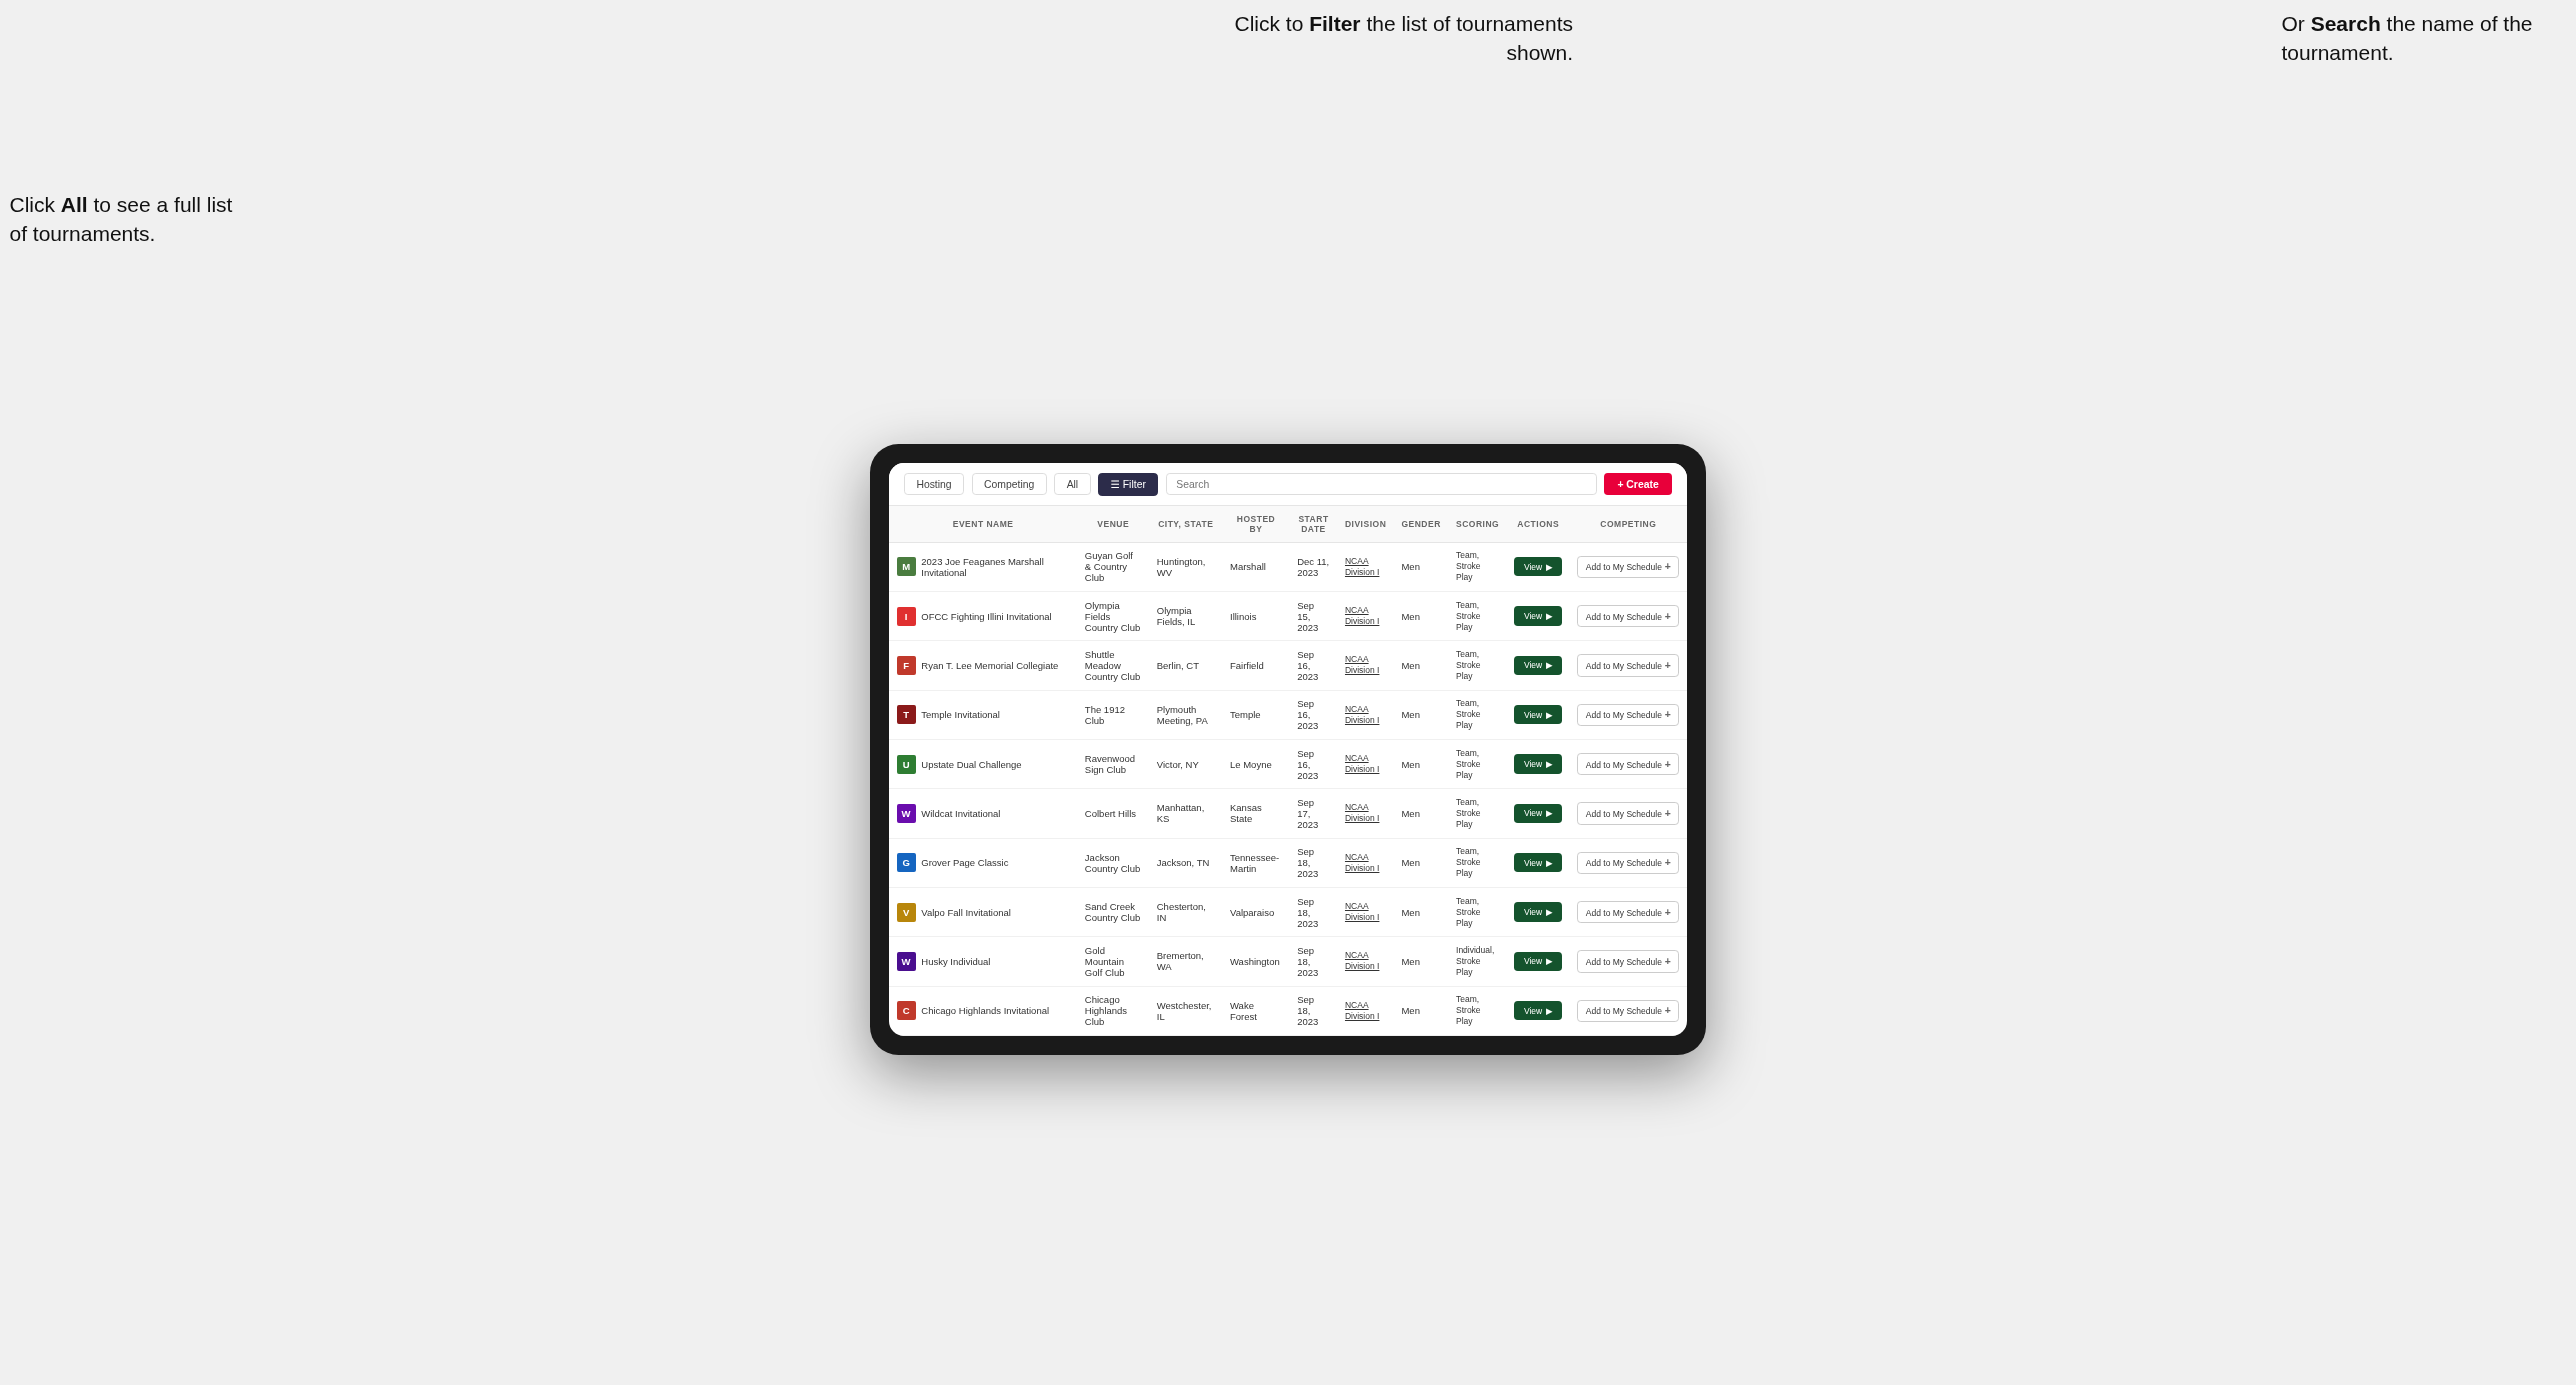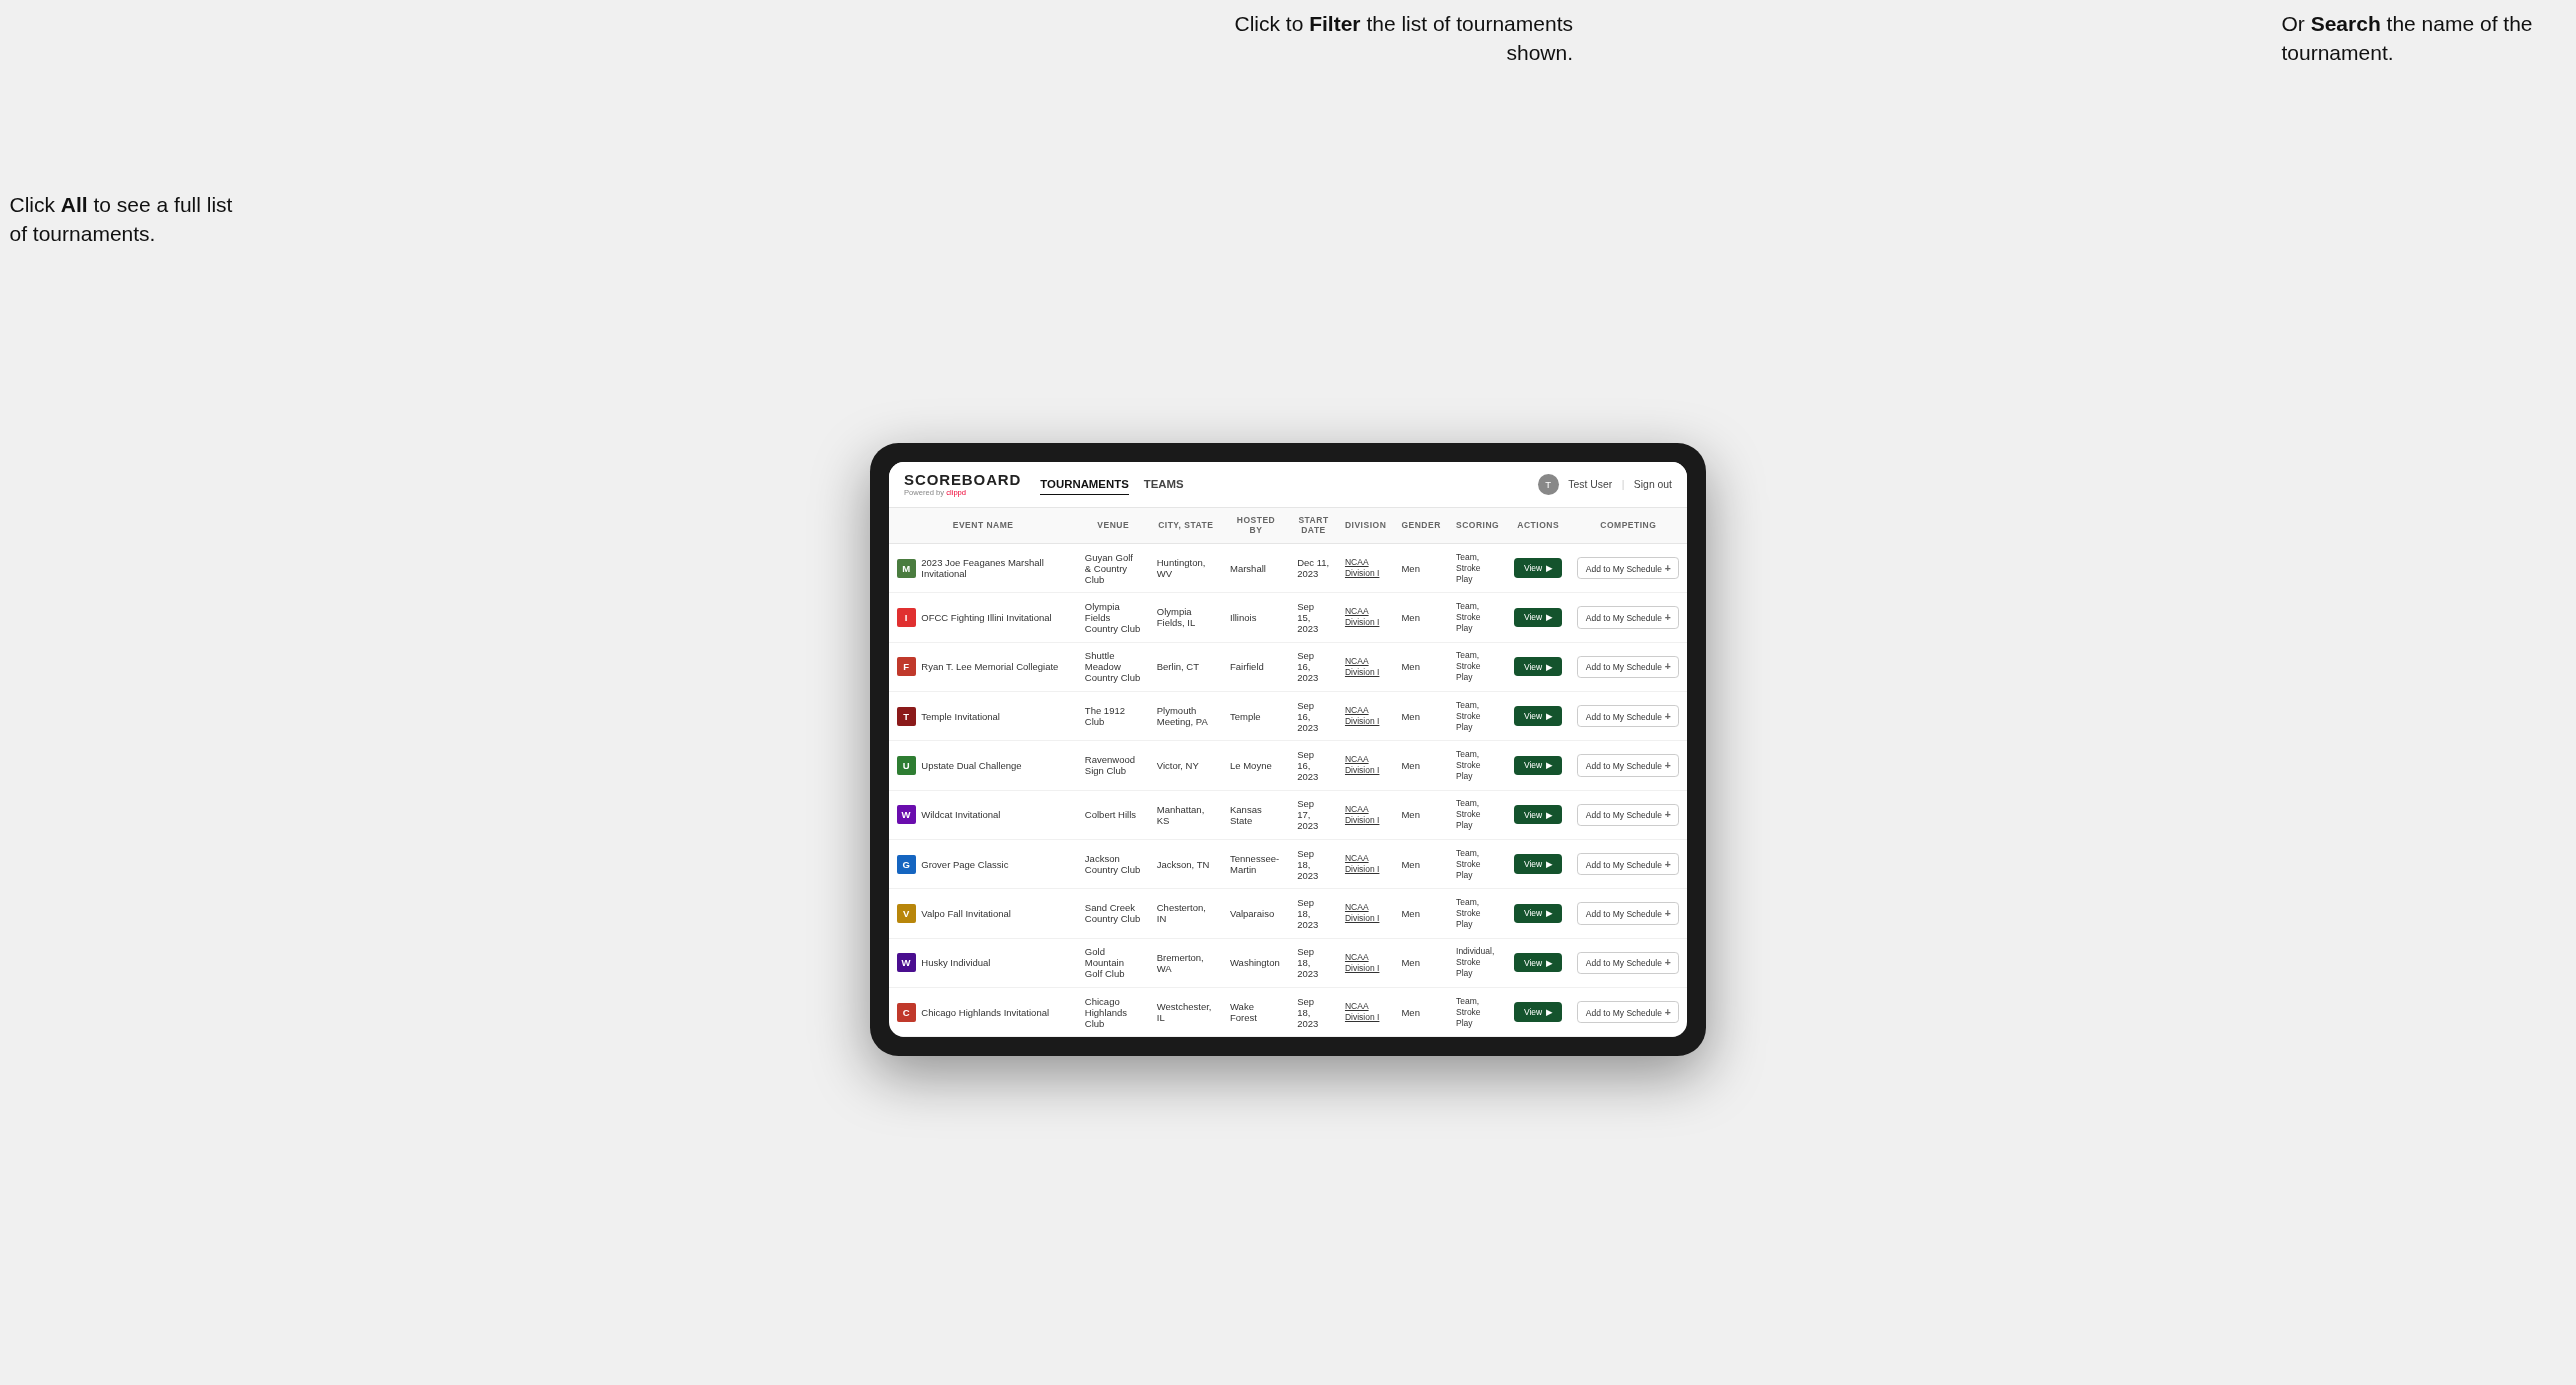--- a/index.html
+++ b/index.html
@@ -272,39 +272,34 @@
   Or <strong>Search</strong> the name of the tournament.
 </div>
 
 <div class="annotation annotation-left">
   Click <strong>All</strong> to see a full list of tournaments.
 </div>
 
 <div class="tablet-frame">
   <div class="tablet-screen">
 
-    <div class="app-header">
-      <div class="logo-area">
-        <span class="logo-text">SCOREBOARD</span>
-        <span class="logo-sub">
-          Powered by <span style="color:#e03">clippd</span>
-        </span>
+
+    <div class="filter-bar">
+      <button class="filter-btn">Hosting</button>
+      <button class="filter-btn">Competing</button>
+      <button class="filter-btn">All</button>
+      <button class="filter-btn active-filter">
+        <span>☰</span>
+        Filter
+      </button>
+      <div class="search-input-wrap">
+        <input class="search-input" type="text" placeholder="Search" style="">
       </div>
-      <nav class="nav-tabs">
-        <span class="nav-tab active">TOURNAMENTS</span>
-        <span class="nav-tab">TEAMS</span>
-      </nav>
-      <div class="header-right">
-        <div class="user-avatar">T</div>
-        <span class="header-user-text">Test User</span>
-        <span style="color:#ccc;font-size:10.4px">|</span>
-        <span class="header-signout">Sign out</span>
-      </div>
-    </div>
-
+      <button class="create-btn">+ Create</button>
+    </div>
 
     <div class="table-container">
       <table>
         <thead>
           <tr>
             <th>EVENT NAME</th>
             <th>VENUE</th>
             <th>CITY, STATE</th>
             <th>HOSTED BY</th>
             <th>START DATE</th>

